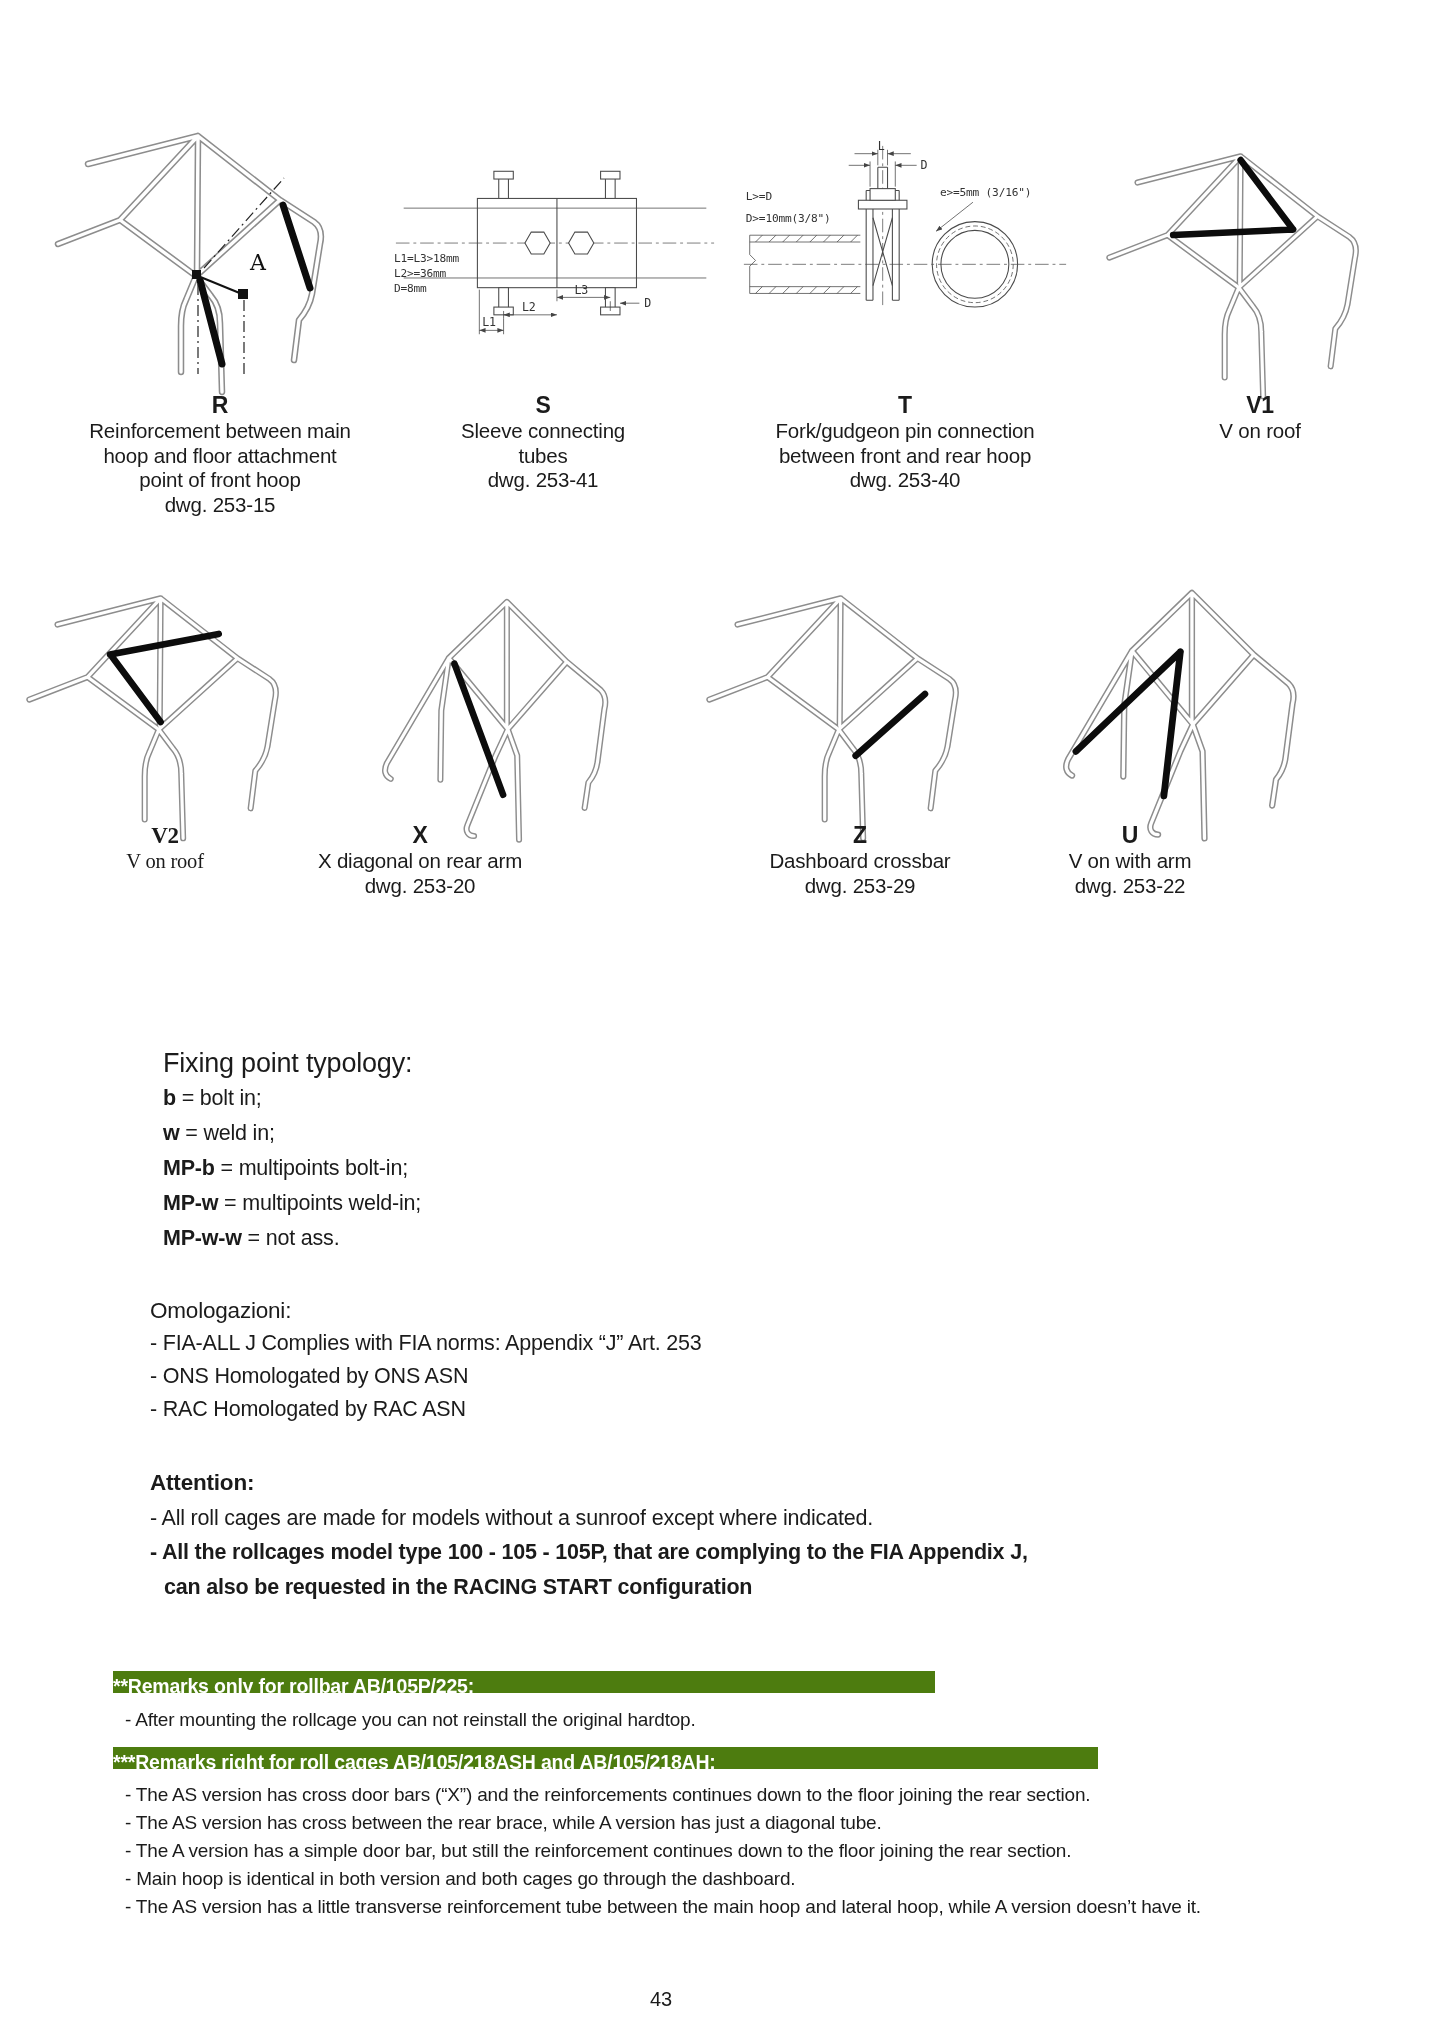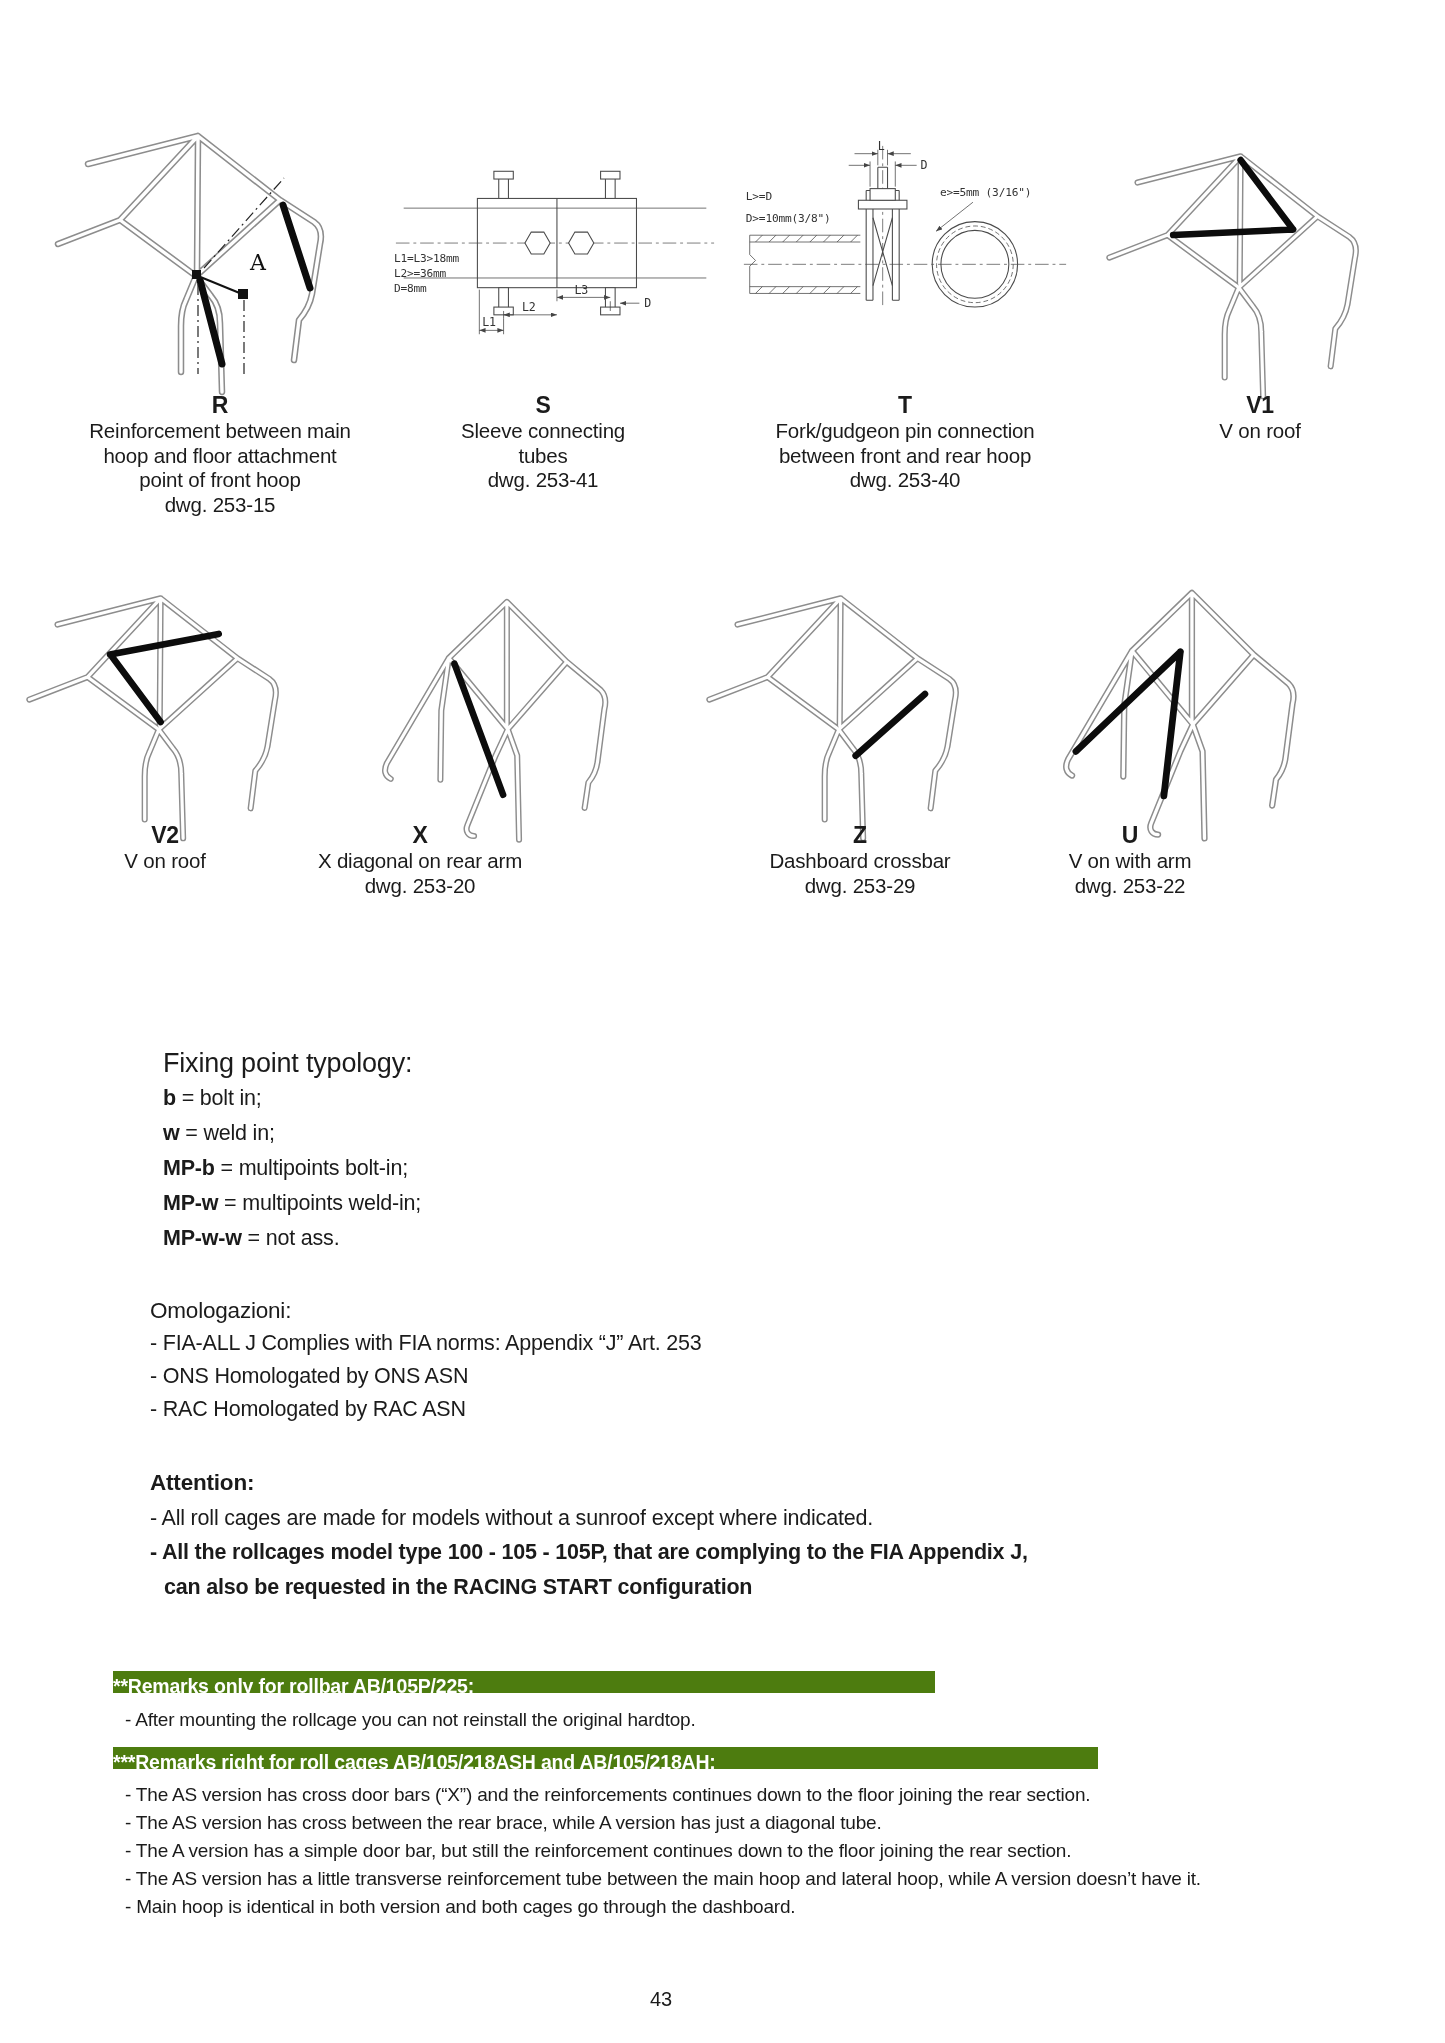--- a/index.html
+++ b/index.html
@@ -170,21 +170,21 @@
     <div class="fig-line">V on roof</div>
   </div>
 
   <svg class="fig" style="left:20px; top:572px;" width="300" height="272" viewBox="0 0 320 290">
     <g>
       <path class="tube-under" d="M150,28 L72,112 L148,168 L232,92 Z M150,30 L149,164 M150,28 L40,56 M72,112 L10,136 M148,168 L138,192 C134,200 133,208 133,218 L133,264 M148,168 L163,188 C170,196 172,205 172,215 L174,284 M232,92 L266,114 C273,119 274,127 272,136 L264,186 C262,197 257,205 251,212 L246,252"></path>
       <path class="tube-over" d="M150,28 L72,112 L148,168 L232,92 Z M150,30 L149,164 M150,28 L40,56 M72,112 L10,136 M148,168 L138,192 C134,200 133,208 133,218 L133,264 M148,168 L163,188 C170,196 172,205 172,215 L174,284 M232,92 L266,114 C273,119 274,127 272,136 L264,186 C262,197 257,205 251,212 L246,252"></path>
     </g>
     <path class="accent" d="M96,88 L212,66 M98,90 L150,160"></path>
   </svg>
-  <div class="fig-caption" style="left:0px; top:822px; width:330px;">
+  <div class="fig-caption" style="left:0px; top:822px; width:330px;font-family:Liberation Serif, serif;">
     <div class="fig-code">V2</div>
     <div class="fig-line">V on roof</div>
   </div>
 
   <svg class="fig" style="left:350px; top:570px;" width="310" height="281" viewBox="0 0 320 300">
     <g>
       <path class="tube-under" d="M162,34 L100,94 L163,170 L226,98 Z M162,36 L162,168 M100,94 L34,206 C30,214 32,220 38,223 M100,94 L92,150 L91,224 M163,170 L150,198 L120,272 C117,279 121,284 127,284 M163,170 L173,198 L175,288 M226,98 L262,128 C268,134 268,141 266,149 L259,203 C258,213 254,221 249,227 L245,254"></path>
       <path class="tube-over" d="M162,34 L100,94 L163,170 L226,98 Z M162,36 L162,168 M100,94 L34,206 C30,214 32,220 38,223 M100,94 L92,150 L91,224 M163,170 L150,198 L120,272 C117,279 121,284 127,284 M163,170 L173,198 L175,288 M226,98 L262,128 C268,134 268,141 266,149 L259,203 C258,213 254,221 249,227 L245,254"></path>
     </g>
     <path class="accent" d="M106,100 L158,240"></path>
@@ -247,19 +247,19 @@
   <div class="remark-bar" style="left:113px; top:1671px; width:822px;">**Remarks only for rollbar AB/105P/225:</div>
   <div class="remark-bullets" style="left:125px; top:1706px;">
     <div>- After mounting the rollcage you can not reinstall the original hardtop.</div>
   </div>
 
   <div class="remark-bar" style="left:113px; top:1747px; width:985px;">***Remarks right for roll cages AB/105/218ASH and AB/105/218AH:</div>
   <div class="remark-bullets" style="left:125px; top:1781px;">
     <div>- The AS version has cross door bars (“X”) and the reinforcements continues down to the floor joining the rear section.</div>
     <div>- The AS version has cross between the rear brace, while A version has just a diagonal tube.</div>
     <div>- The A version has a simple door bar, but still the reinforcement continues down to the floor joining the rear section.</div>
+    <div>- Main hoop is identical in both version and both cages go through the dashboard.</div>
     <div>- The AS version has a little transverse reinforcement tube between the main hoop and lateral hoop, while A version doesn’t have it.</div>
-    <div>- Main hoop is identical in both version and both cages go through the dashboard.</div>
   </div>
 
   <div class="page-num">43</div>
 
 </div>
 
 </body></html>

